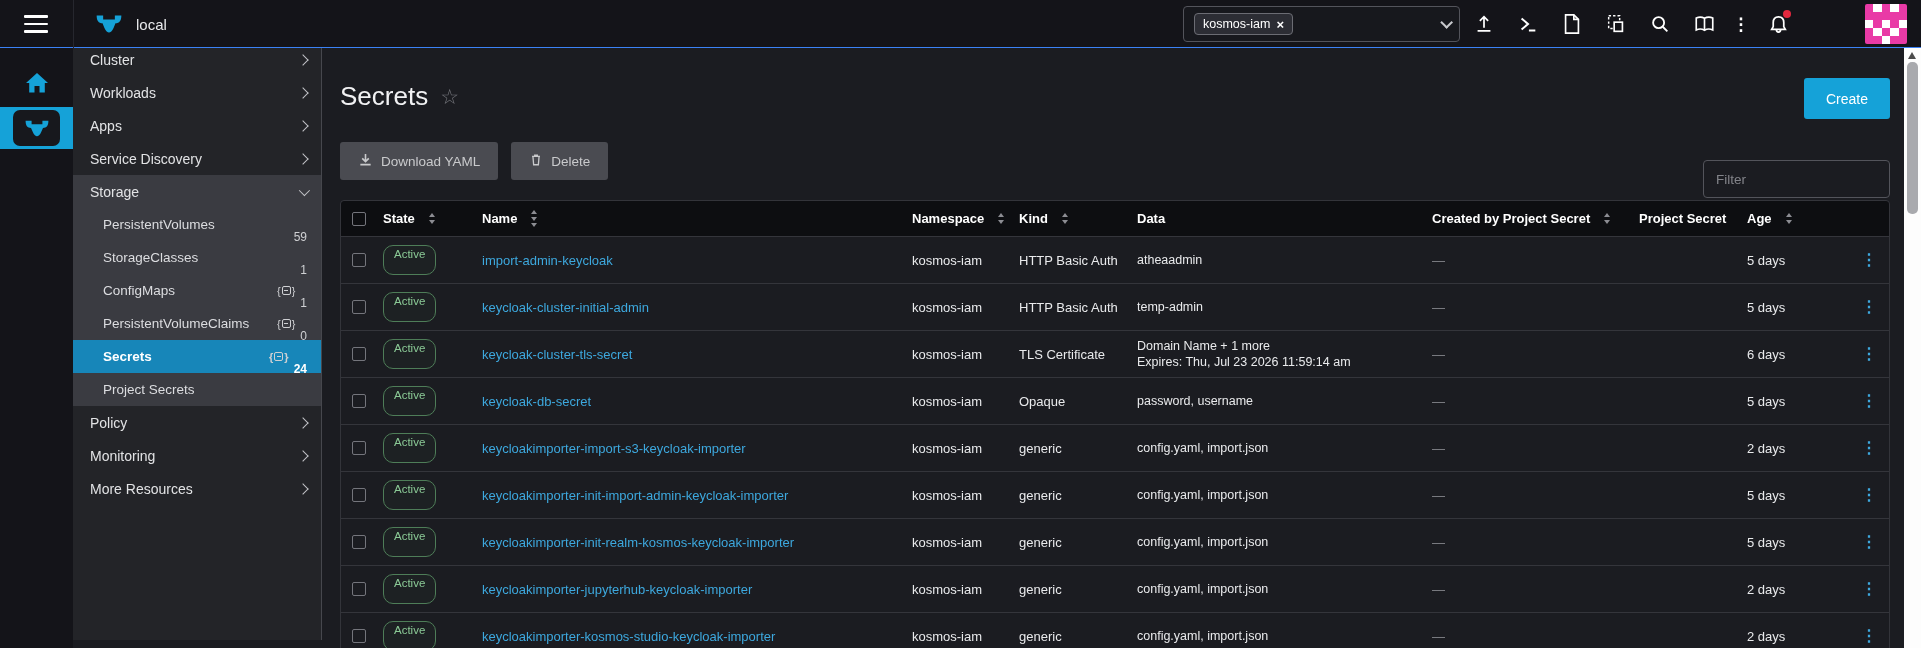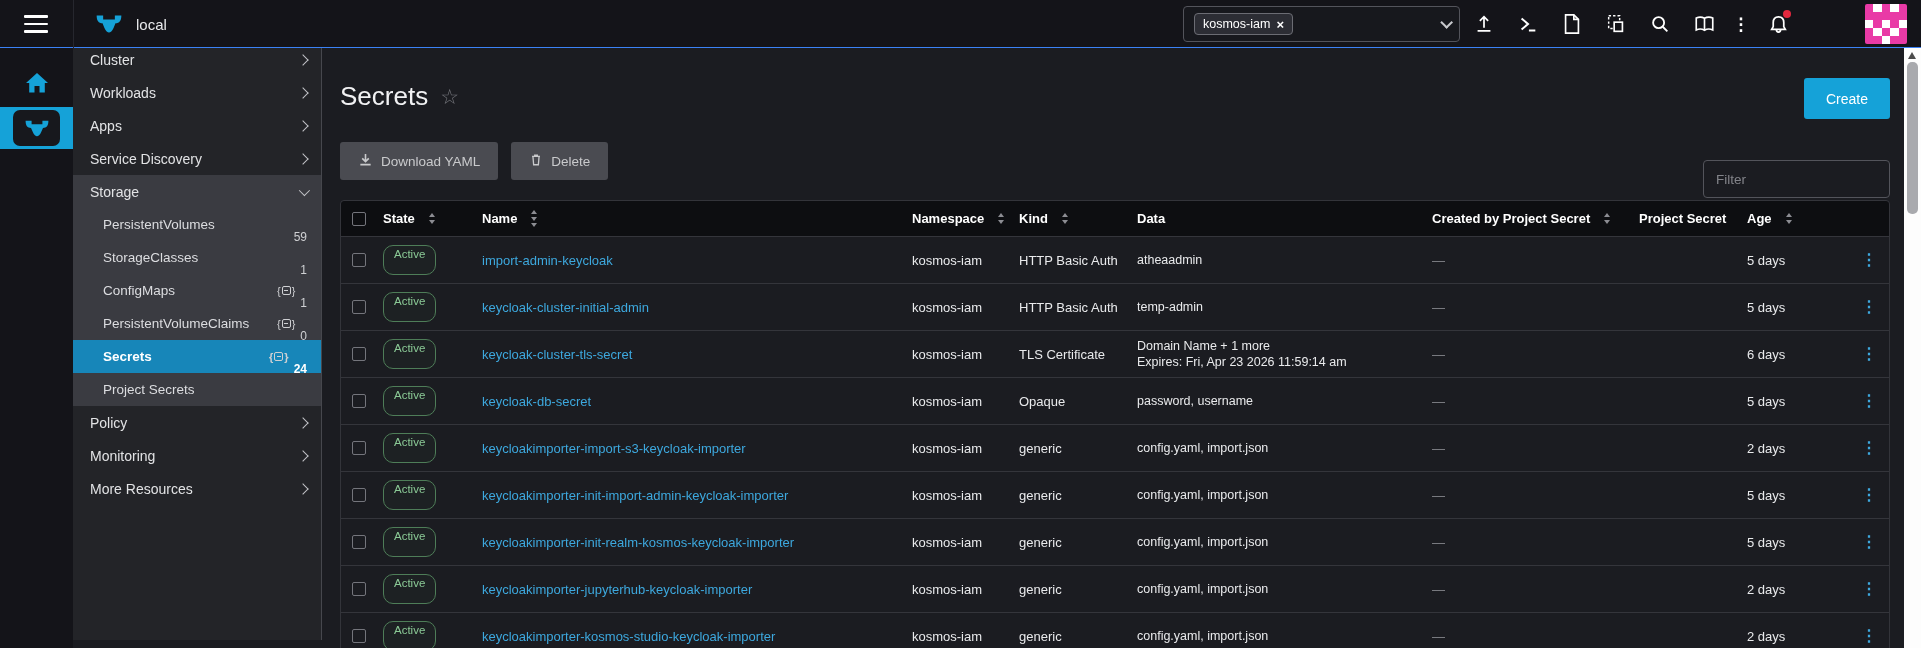--- a/index.html
+++ b/index.html
@@ -432,21 +432,21 @@
           <div class="trow">
             <div class="td c-check">
               <span class="checkbox"></span>
             </div>
             <div class="td"><span class="badge">Active</span></div>
             <div class="td"><a class="name-link">keycloak-cluster-tls-secret</a></div>
             <div class="td">kosmos-iam</div>
             <div class="td">TLS Certificate</div>
             <div class="td data-cell">
               <div>Domain Name + 1 more</div>
-              <div>Expires: Fri, Apr 23 2026  11:59:14 am</div>
+              <div>Expires: Thu, Jul 23 2026  11:59:14 am</div>
             </div>
             <div class="td muted">—</div>
             <div class="td"></div>
             <div class="td">6 days</div>
             <div class="td"><button class="row-kebab">⋮</button></div>
           </div>
           <div class="trow">
             <div class="td c-check">
               <span class="checkbox"></span>
             </div>

